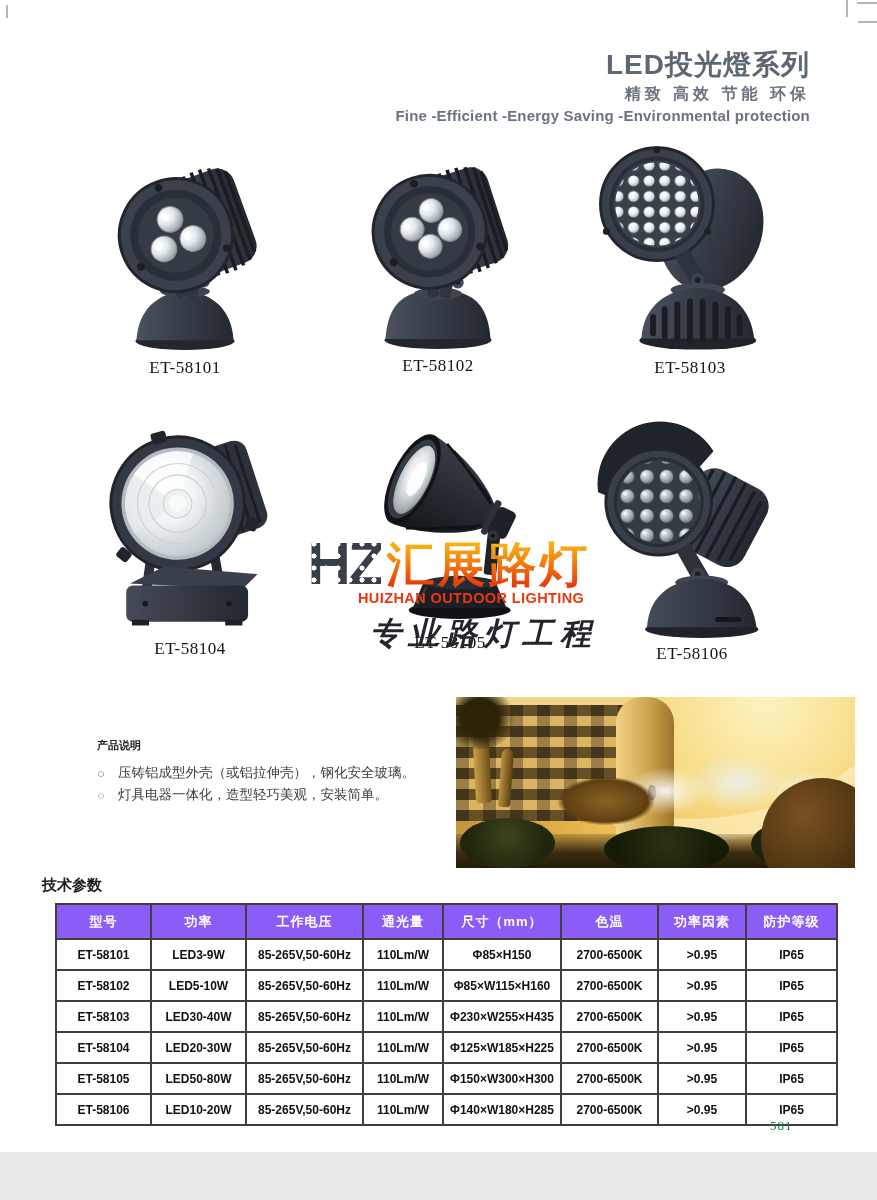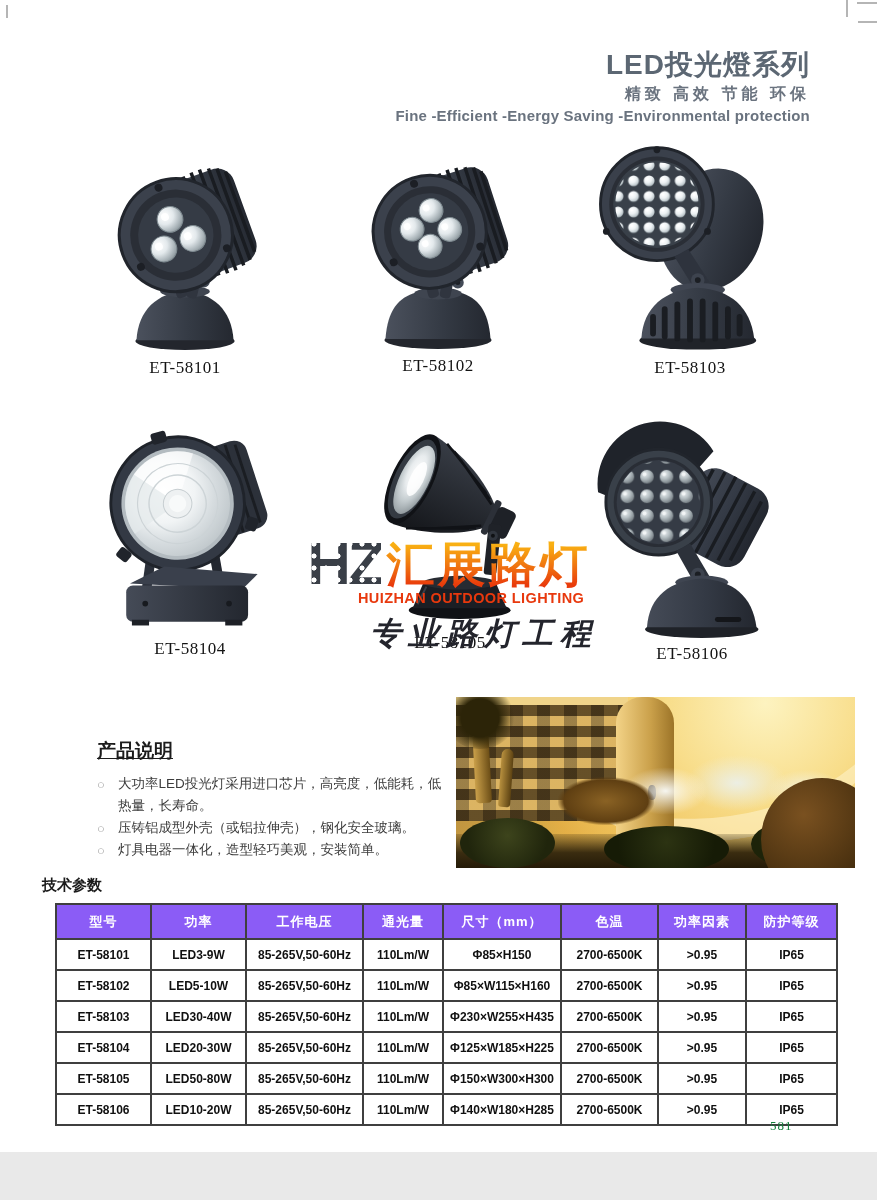--- a/index.html
+++ b/index.html
@@ -30,21 +30,21 @@
   .wm-cn{font-size:48px;font-weight:900;line-height:1;letter-spacing:3px;
          background:linear-gradient(180deg,#f9b013 8%,#f07410 52%,#e93a0b 92%);
          -webkit-background-clip:text;background-clip:text;color:transparent;}
   .wm-en{margin-top:1px;font-size:14.5px;font-weight:bold;color:#e8380d;letter-spacing:.4px;
          padding-left:62px;white-space:nowrap;}
   .wm-slogan{margin-top:7px;font-size:31px;font-weight:bold;font-style:italic;color:#23242c;
          letter-spacing:7px;padding-left:74px;font-family:"DejaVu Serif",serif;white-space:nowrap;}
 
   
   .desc{position:absolute;left:97px;top:738px;width:352px;}
-  .desc-title{font-size:19px;font-weight:bold;color:#1c1c1c;margin-bottom:9px;text-decoration:underline;}
+  .desc-title{font-size:11px;font-weight:bold;color:#1c1c1c;margin-bottom:9px;}
   .desc-item{position:relative;padding-left:21px;font-size:13.5px;color:#3c3c3c;line-height:1.62;}
   .bullet{position:absolute;left:0;top:1px;color:#9a9a9a;font-size:13px;}
 
   
   .photo{position:absolute;left:456px;top:697px;width:399px;height:171px;overflow:hidden;
          background:linear-gradient(105deg,#b98e3e 0%,#d6a945 28%,#eec35f 55%,#f3cf6e 80%,#e9b94f 100%);}
   .photo div{position:absolute;}
   .ph-glow{right:-70px;top:-90px;width:420px;height:300px;border-radius:50%;
      background:radial-gradient(circle at 62% 32%,#fdf3c0 0%,#f8dd8a 30%,#f0c35c 55%,rgba(233,176,68,.6) 72%,rgba(233,176,68,0) 78%);}
   .ph-arch{right:-40px;top:-120px;width:360px;height:240px;border-radius:50%;
@@ -375,21 +375,20 @@
       <span class="wm-cn">汇展路灯</span>
     </div>
     <div class="wm-en">HUIZHAN OUTDOOR LIGHTING</div>
     <div class="wm-slogan">专业路灯工程</div>
   </div>
 
   <div class="desc">
     <div class="desc-title">产品说明</div>
     <div class="desc-item">
       <span class="bullet">○</span>
-      <span>大功率LED投光灯采用进口芯片，高亮度，低能耗，低热量，长寿命。</span>
     </div>
     <div class="desc-item">
       <span class="bullet">○</span>
       <span>压铸铝成型外壳（或铝拉伸壳），钢化安全玻璃。</span>
     </div>
     <div class="desc-item">
       <span class="bullet">○</span>
       <span>灯具电器一体化，造型轻巧美观，安装简单。</span>
     </div>
   </div>

